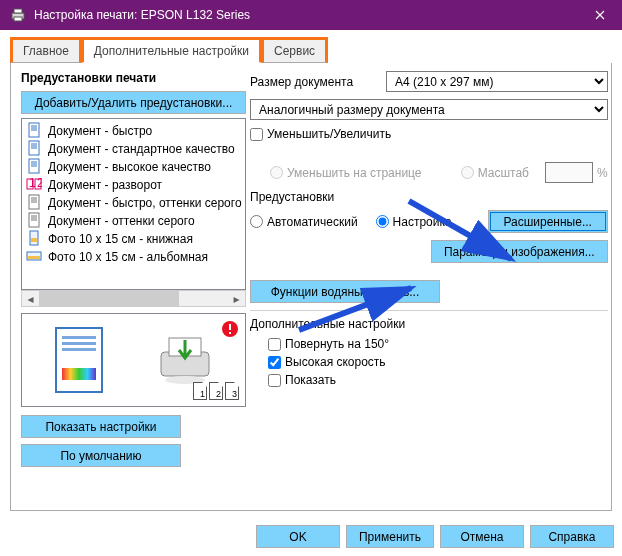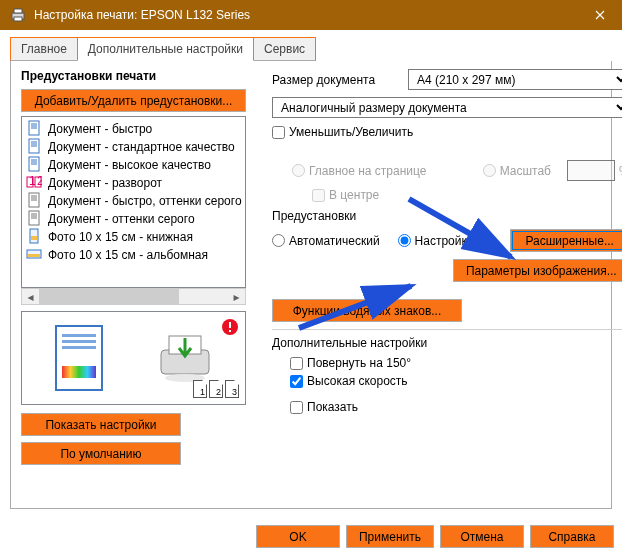--- a/index.html
+++ b/index.html
@@ -1,29 +1,29 @@
 <!DOCTYPE html>
 <html><head>
 <meta charset="utf-8">
 <style>
 *{box-sizing:border-box;margin:0;padding:0;font-family:"Segoe UI",Tahoma,sans-serif;font-size:12px}
 body{background:#fff;width:622px;height:556px;overflow:hidden}
-.titlebar{background:#a16207;color:#fff;height:30px;display:flex;align-items:center;padding:0 10px;position:relative}
+.titlebar{background:#701a75;color:#fff;height:30px;display:flex;align-items:center;padding:0 10px;position:relative}
 .titlebar .ico{width:16px;height:16px;margin-right:8px}
 .titlebar .close{position:absolute;right:0;top:0;width:45px;height:30px;display:flex;align-items:center;justify-content:center;color:#fff}
 .client{padding:6px 10px 0 10px}
 .tabs{display:flex;border-bottom:1px solid #aaa;position:relative;top:1px}
-.tab{padding:4px 10px;border:1px solid #f97316;border-bottom:1px solid #aaa;background:#f0f0f0;margin-right:-1px;color:#444;position:relative}
+.tab{padding:4px 10px;border:3px solid #f97316;border-bottom:1px solid #aaa;background:#f0f0f0;margin-right:-1px;color:#444;position:relative}
 .tab.active{background:#fff;border-bottom:1px solid #fff;z-index:2}
 .panel{border:1px solid #aaa;border-top:none;padding:8px 10px 10px 10px;height:448px;position:relative;background:#fff}
-.cols{display:flex;gap:26px}
+.cols{display:flex;gap:4px}
 .left{width:225px}
 .right{flex:1}
 .section-title{font-weight:600;margin-bottom:6px}
-.btn{border:1px solid #adadad;background:#f97316;padding:3px 12px;text-align:center;min-height:23px;display:inline-flex;align-items:center;justify-content:center;color:#000}
+.btn{border:1px solid #adadad;background:#7dd3fc;padding:3px 12px;text-align:center;min-height:23px;display:inline-flex;align-items:center;justify-content:center;color:#000}
 .btn.wide{width:100%}
 .listbox{border:1px solid #828790;height:172px;overflow:auto;margin-top:4px;padding:2px}
 .li{display:flex;align-items:flex-end;gap:6px;padding:1px 2px;white-space:nowrap}
 .li .pi{width:16px;height:16px}
 .hscroll{height:17px;border:1px solid #cdcdcd;background:#f0f0f0;margin-top:0;position:relative}
 .hscroll .ar{position:absolute;top:0;width:17px;height:15px;display:flex;align-items:center;justify-content:center;color:#606060}
 .hscroll .ar.l{left:0}.hscroll .ar.r{right:0}
 .hscroll .thumb{position:absolute;left:17px;top:0;height:15px;width:140px;background:#cdcdcd}
 .preview{border:1px solid #828790;height:94px;margin-top:6px;display:flex;align-items:center;justify-content:space-around;padding:6px;position:relative;background:#fff}
 .row{display:flex;align-items:center;margin-bottom:7px}
@@ -211,36 +211,30 @@
           <select><option>Аналогичный размеру документа</option></select>
         </div>
 
         <div class="chk" style="margin-bottom:21px">
           <input type="checkbox" style="">
           <span>Уменьшить/Увеличить</span>
         </div>
         <div class="row sub">
           <span class="rad">
               <input type="radio" disabled="" style="">
-              <span>Главное на странице</span>
+              <span>Уменьшить на странице</span>
             </span>
           <span style="flex:1"></span>
           <span class="rad">
               <input type="radio" disabled="" style="">
               <span>Масштаб</span>
             </span>
           <span style="width:16px"></span>
           <input class="num" disabled="" style="">
           <span style="margin-left:4px" class="gray">%</span>
-        </div>
-        <div class="row sub" style="margin-left:40px">
-          <span class="chk">
-              <input type="checkbox" disabled="" style="">
-              <span class="gray">В центре</span>
-            </span>
         </div>
 
         <div class="grp-title">Предустановки</div>
         <div class="row" style="gap:18px">
           <span class="rad">
               <input type="radio" name="cc" style="">
               <span>Автоматический</span>
             </span>
           <span class="rad">
               <input type="radio" name="cc" checked="" style="">
@@ -256,21 +250,21 @@
         <div class="row">
           <span class="btn" style="min-width:190px">Функции водяных знаков...</span>
         </div>
 
         <div class="hr"></div>
         <div class="grp-title">Дополнительные настройки</div>
         <div class="chk" style="margin:2px 0 4px 18px">
             <input type="checkbox" style="">
             <span>Повернуть на 150°</span>
           </div>
-        <div class="chk" style="margin:2px 0 12px 18px">
+        <div class="chk" style="margin:2px 0 4px 18px">
             <input type="checkbox" checked="" style="">
             <span>Высокая скорость</span>
           </div>
         <div class="chk" style="margin:2px 0 4px 18px">
             <input type="checkbox" style="">
             <span>Показать</span>
           </div>
       </div>
     </div>
 

